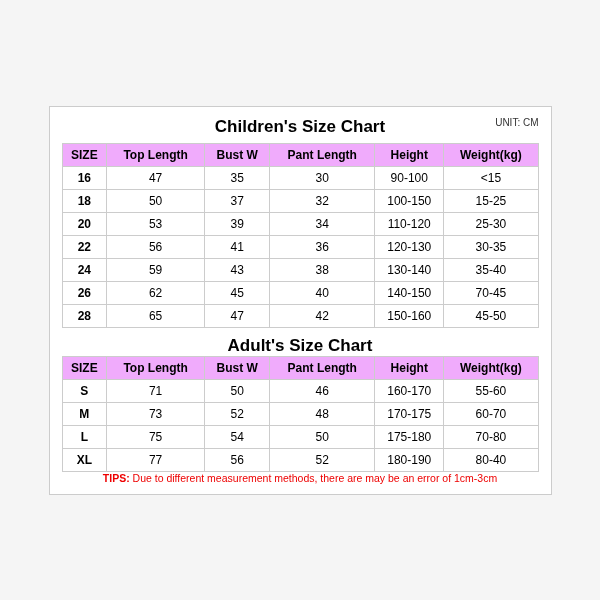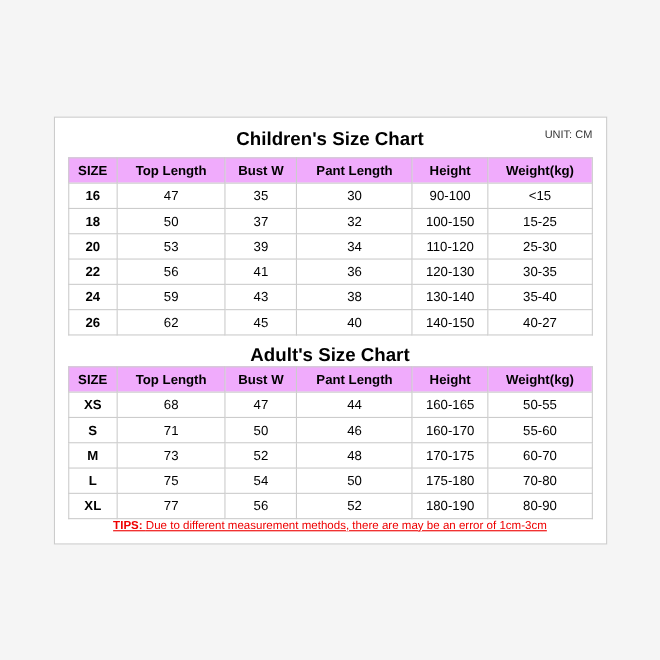--- a/index.html
+++ b/index.html
@@ -53,21 +53,20 @@
       font-size: 12px;
     }
     .size-cell {
       font-weight: bold;
     }
     .tips-row {
       margin-top: 0;
       font-size: 10.5px;
       color: #e00;
       text-align: center;
-      text-decoration: underline;
     }
     .tips-row span.tips-label {
       font-weight: bold;
     }
   </style>
 </head>
 <body>
 
 <div class="chart-container">
   <div class="main-title-row">
@@ -126,49 +125,49 @@
           <td>38</td>
           <td>130-140</td>
           <td>35-40</td>
         </tr>
         <tr>
           <td class="size-cell">26</td>
           <td>62</td>
           <td>45</td>
           <td>40</td>
           <td>140-150</td>
-          <td>40-27</td>
+          <td>70-45</td>
+        </tr>
+        <tr>
+          <td class="size-cell">28</td>
+          <td>65</td>
+          <td>47</td>
+          <td>42</td>
+          <td>150-160</td>
+          <td>45-50</td>
         </tr>
       </tbody>
   </table>
 
   <div style="margin-top:8px;">
     <div class="main-title">Adult's Size Chart</div>
   </div>
 
   <table>
     <thead>
       <tr class="header-row">
         <th>SIZE</th>
         <th>Top Length</th>
         <th>Bust W</th>
         <th>Pant Length</th>
         <th>Height</th>
         <th>Weight(kg)</th>
       </tr>
     </thead>
     <tbody id="adults-tbody">
-    <tr>
-          <td class="size-cell">XS</td>
-          <td>68</td>
-          <td>47</td>
-          <td>44</td>
-          <td>160-165</td>
-          <td>50-55</td>
-        </tr>
         <tr>
           <td class="size-cell">S</td>
           <td>71</td>
           <td>50</td>
           <td>46</td>
           <td>160-170</td>
           <td>55-60</td>
         </tr>
         <tr>
           <td class="size-cell">M</td>
@@ -185,21 +184,21 @@
           <td>50</td>
           <td>175-180</td>
           <td>70-80</td>
         </tr>
         <tr>
           <td class="size-cell">XL</td>
           <td>77</td>
           <td>56</td>
           <td>52</td>
           <td>180-190</td>
-          <td>80-90</td>
+          <td>80-40</td>
         </tr>
       </tbody>
   </table>
 
   <div class="tips-row">
     <span class="tips-label">TIPS: </span><span>Due to different measurement methods, there are may be an error of 1cm-3cm</span>
   </div>
 </div>
 
 </body></html>

